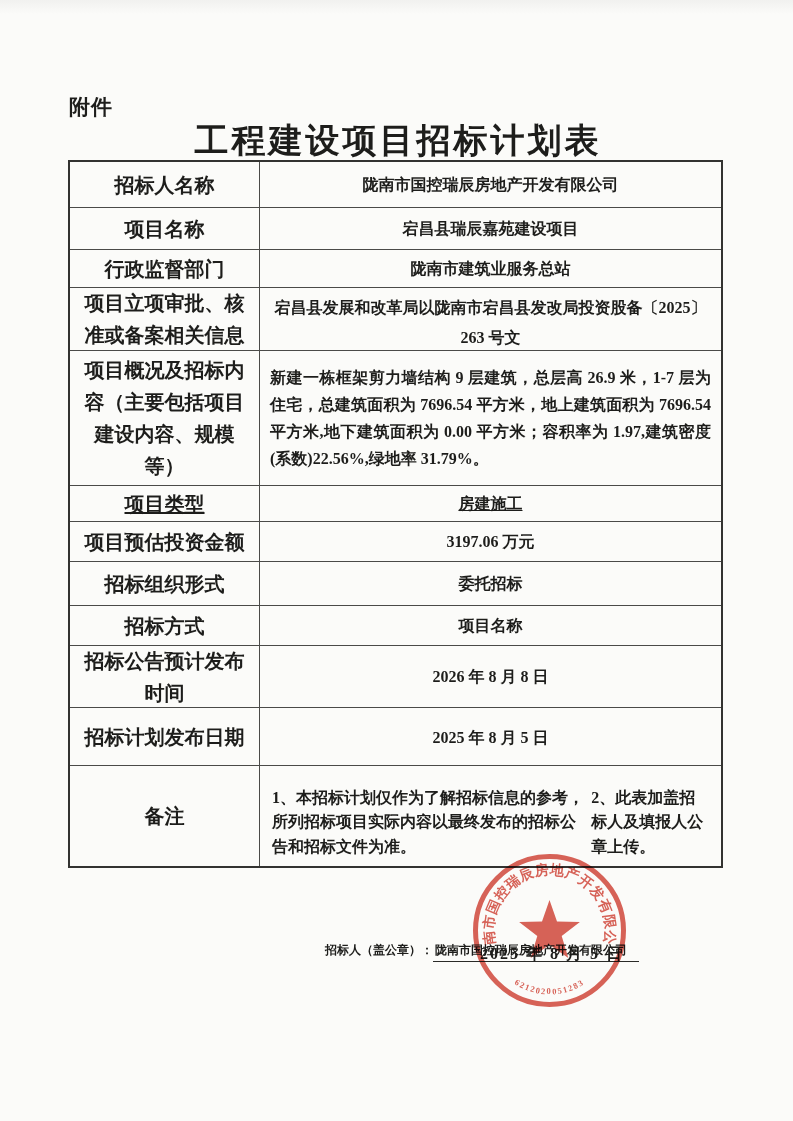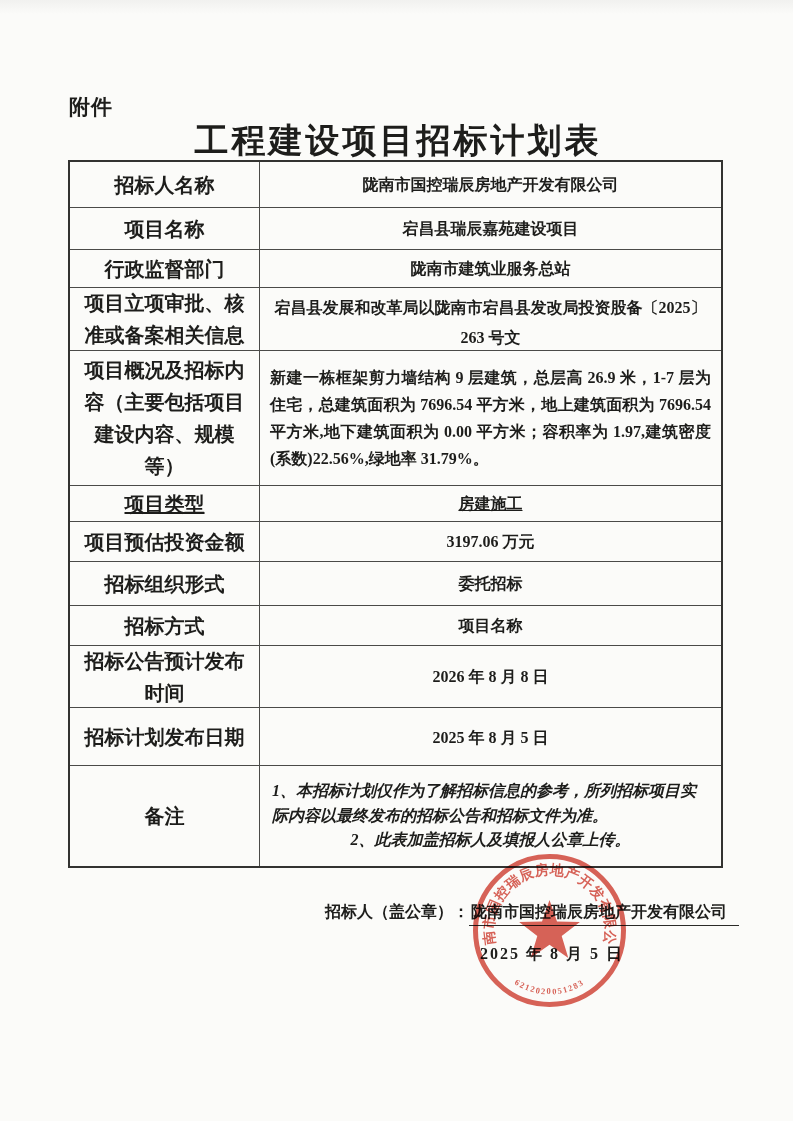--- a/index.html
+++ b/index.html
@@ -48,28 +48,28 @@
   .r1{height:46px;} .r2{height:42px;justify-content:space-between;} .r3{height:38px;}
   .r4{height:63px;} .r5{height:135px;} .r6{height:36px;text-decoration:underline;}
   .r7{height:40px;} .r8{height:44px;} .r9{height:40px;}
   .r10{height:62px;} .r11{height:58px;} .r12{height:100px;}
   .r4 .td{line-height:1.85;margin-top:8px;}
   .r5 .td{
     text-align:justify;justify-content:flex-start;
     line-height:1.7;padding:4px 10px;
   }
   .r12 .td{
-    flex-direction:column;align-items:center;justify-content:center;
-    text-align:left;line-height:1.55;padding:6px 12px;font-style:italic;
+    align-items:flex-end;justify-content:center;
+    text-align:left;line-height:1.55;padding:6px 12px;
   }
   .r11 .td{align-items:flex-end;padding-bottom:14px;}
   .sig-row{
-    position:absolute;left:325px;top:902px;
+    position:absolute;left:325px;top:942px;
     display:flex;align-items:baseline;
-    font-size:16px;font-weight:600;white-space:nowrap;justify-content:center;
+    font-size:12px;font-weight:600;white-space:nowrap;justify-content:center;
   }
   .sig-company{
     border-bottom:1.5px solid #2a2a28;
     padding:0 12px 2px 2px;
   }
   .sig-date{
     position:absolute;left:452px;top:944px;width:200px;
     text-align:center;font-size:16px;font-weight:600;letter-spacing:2px;
   }
   .seal{

